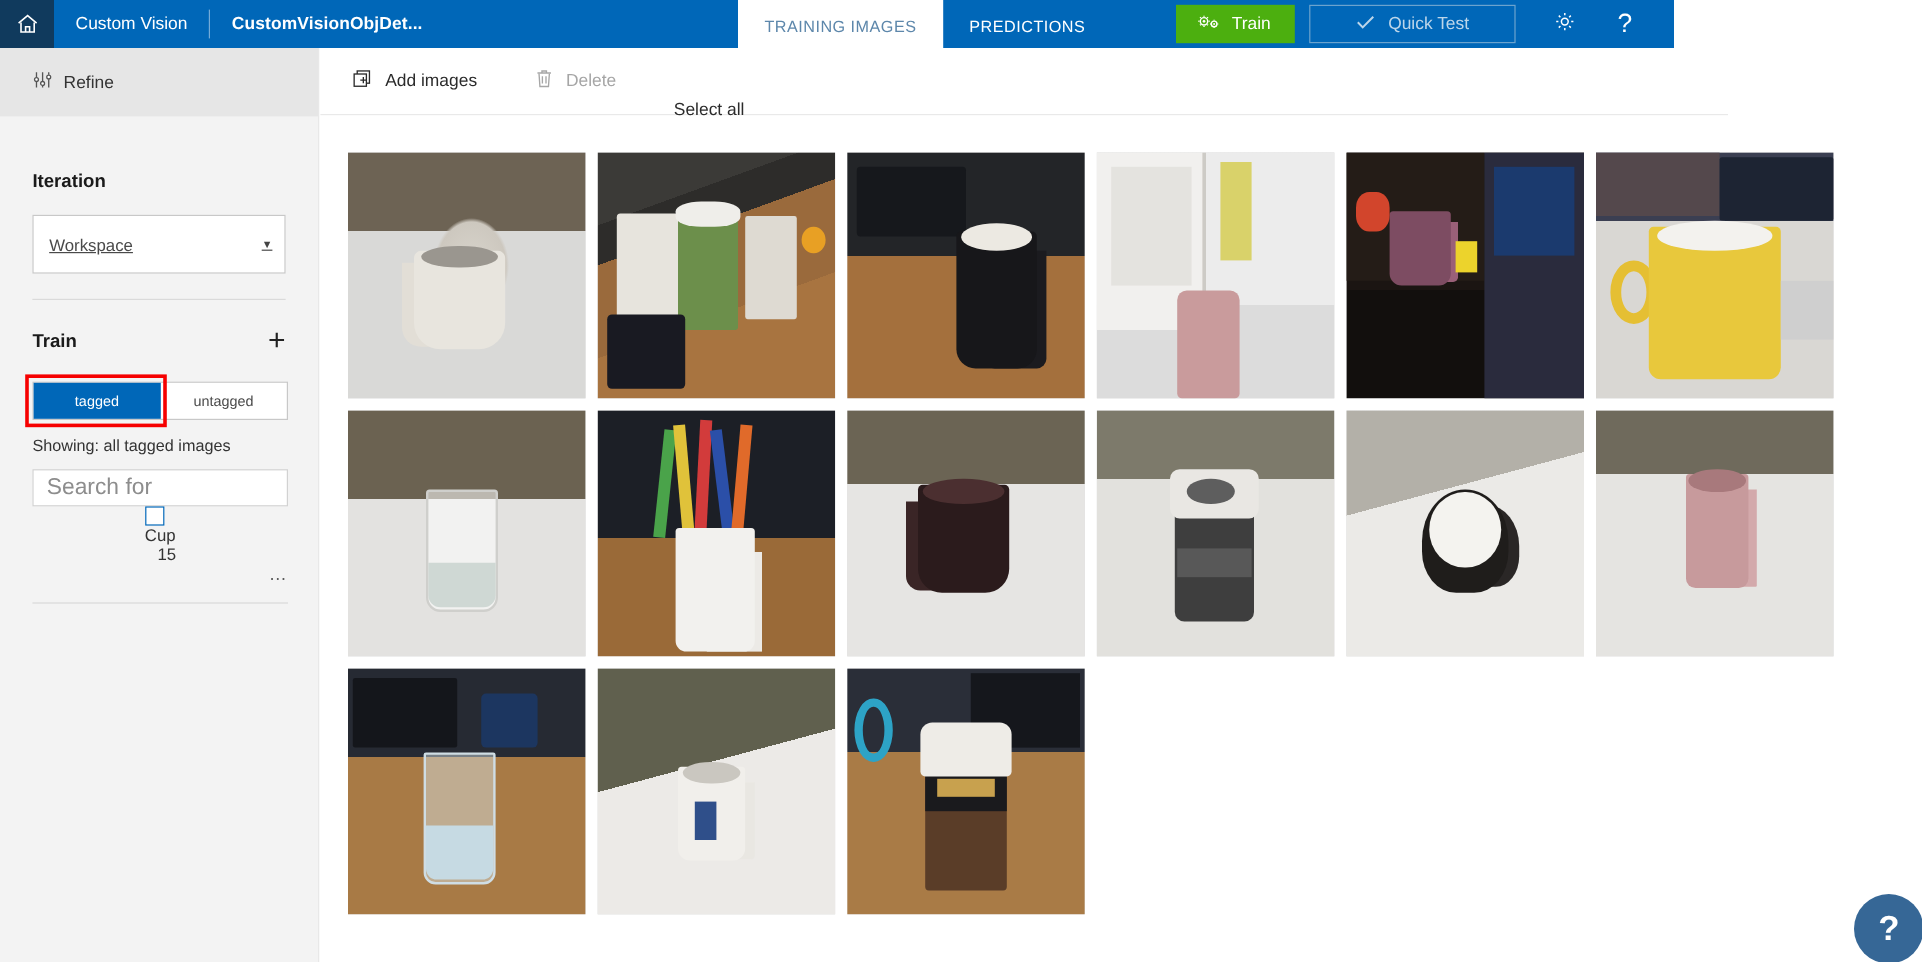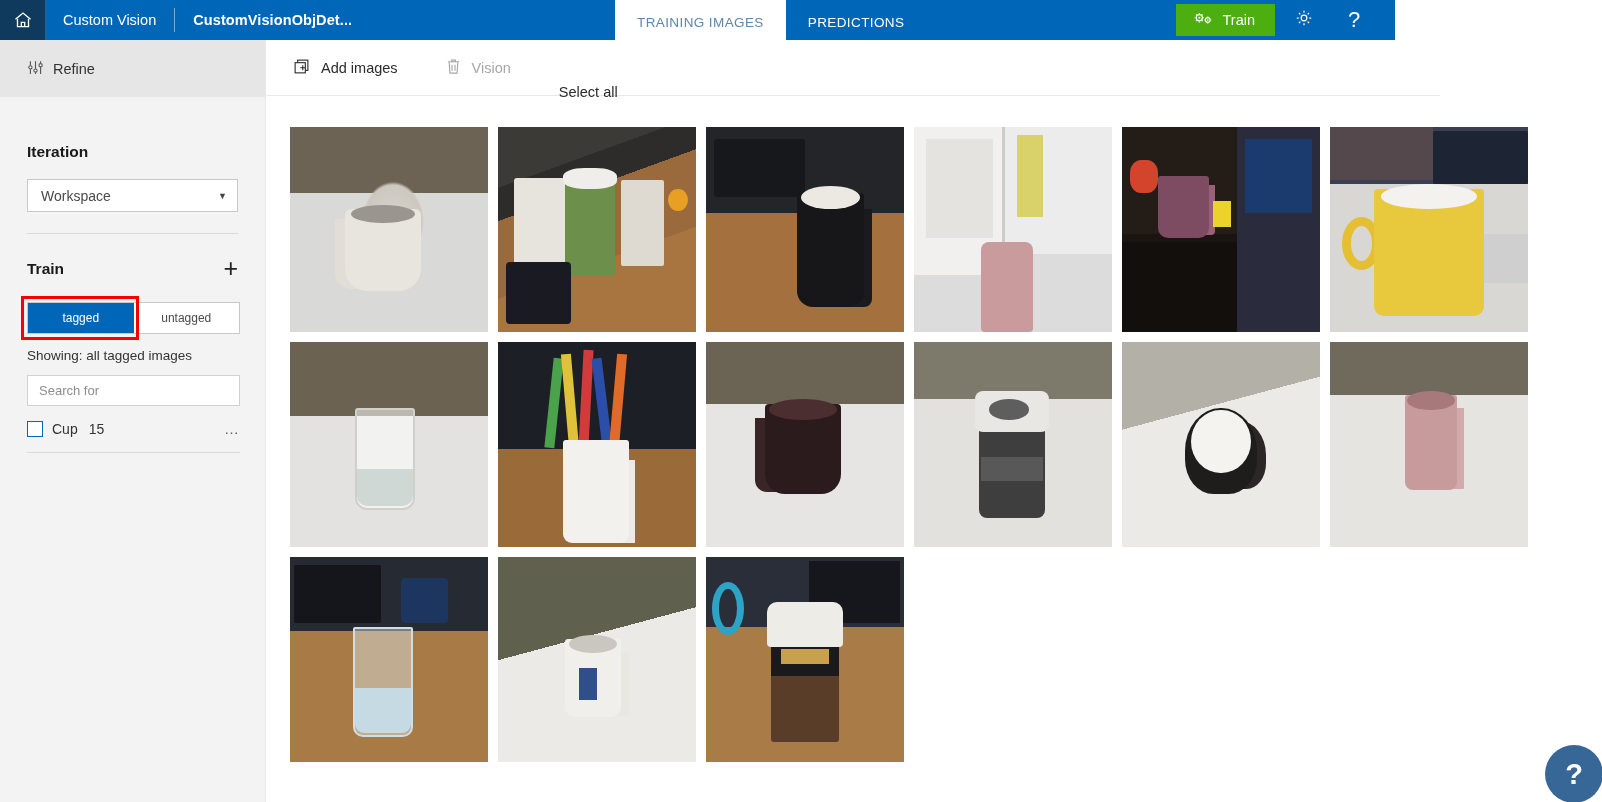--- a/index.html
+++ b/index.html
@@ -153,30 +153,31 @@
 
   .sb-section { padding: 0 27px; }
   .sb-title {
     font-size: 15.5px;
     font-weight: bold;
     color: #1a1a1a;
     margin-top: 46px;
   }
   .select-box {
     margin-top: 18px;
-    height: 33px;
+    height: 49px;
     background: #ffffff;
     border: 1px solid #c8c8c8;
     display: flex;
     align-items: center;
     justify-content: space-between;
     padding: 0 10px 0 13px;
     font-size: 14px;
     color: #4a4a4a;
     cursor: pointer;
+    text-decoration: underline;
   }
   .select-box .caret { font-size: 9px; color: #444; }
 
   .divider {
     height: 1px;
     background: #dadada;
     margin: 21px 0 0 0;
   }
 
   .tags-head {
@@ -228,32 +229,32 @@
     font-size: 13.5px;
     color: #333;
   }
   .search-input {
     margin-top: 12px;
     width: 213px;
     height: 31px;
     border: 1px solid #d2d2d2;
     background: #ffffff;
     padding: 0 11px;
-    font-size: 13px;
+    font-size: 19px;
     font-family: "Liberation Sans", sans-serif;
     color: #333;
   }
   .search-input::placeholder { color: #8d8d8d; }
 
   .tag-row {
-    margin-top: 14px;
     width: 213px;
     display: flex;
     align-items: center;
     cursor: pointer;
+    flex-direction: column;
   }
   .chk {
     width: 16px; height: 16px;
     border: 1.6px solid #0067b8;
     background: #ffffff;
     margin-right: 9px;
     flex: none;
     cursor: pointer;
   }
   .tag-name { font-size: 14px; color: #333; }
@@ -455,20 +456,28 @@
           <circle cx="10" cy="10" r="1.5" fill="#ffffff" stroke="none"></circle>
           <path d="M10 3.6v1.2M10 15.2v1.2M3.6 10h1.2M15.2 10h1.2M5.5 5.5l.85.85M13.65 13.65l.85.85M14.5 5.5l-.85.85M6.35 13.65l-.85.85"></path>
           <circle cx="21.5" cy="13" r="3.2"></circle>
           <circle cx="21.5" cy="13" r="1.1" fill="#ffffff" stroke="none"></circle>
           <path d="M21.5 8.3v.9M21.5 16.8v.9M16.8 13h.9M25.3 13h.9"></path>
         </svg>
       </span>
       <span>Train</span>
     </button>
 
+    <button class="btn-quicktest">
+      <span>
+        <svg width="16" height="13" viewBox="0 0 16 13" fill="none" stroke="#bcd6ea" stroke-width="1.7">
+          <path d="M1.5 6.6 5.6 10.8 14.4 2"></path>
+        </svg>
+      </span>
+      <span>Quick Test</span>
+    </button>
 
     <div class="hdr-icon">
       <span>
         <svg width="20" height="20" viewBox="0 0 24 24" fill="none" stroke="#ffffff" stroke-width="1.5">
           <circle cx="12" cy="12" r="3.4"></circle>
           <path d="M12 3.4v2.2M12 18.4v2.2M3.4 12h2.2M18.4 12h2.2M6 6l1.6 1.6M16.4 16.4 18 18M18 6l-1.6 1.6M7.6 16.4 6 18"></path>
         </svg>
       </span>
     </div>
 
@@ -551,21 +560,21 @@
 
     <div class="tb-item disabled">
       <span>
         <svg width="15" height="17" viewBox="0 0 16 18" fill="none" stroke="#a6a6a6" stroke-width="1.2">
           <path d="M2 4h12"></path>
           <path d="M6 4V2.2h4V4"></path>
           <path d="M3.4 4.6 4.2 16h7.6l.8-11.4"></path>
           <path d="M6.4 7v6.4M9.6 7v6.4"></path>
         </svg>
       </span>
-      <span>Vision</span>
+      <span>Delete</span>
     </div>
 
     <div class="tb-item plain">
       <span>Select all</span>
     </div>
   </div>
 
   <div class="grid">
 
     <div class="thumb">

